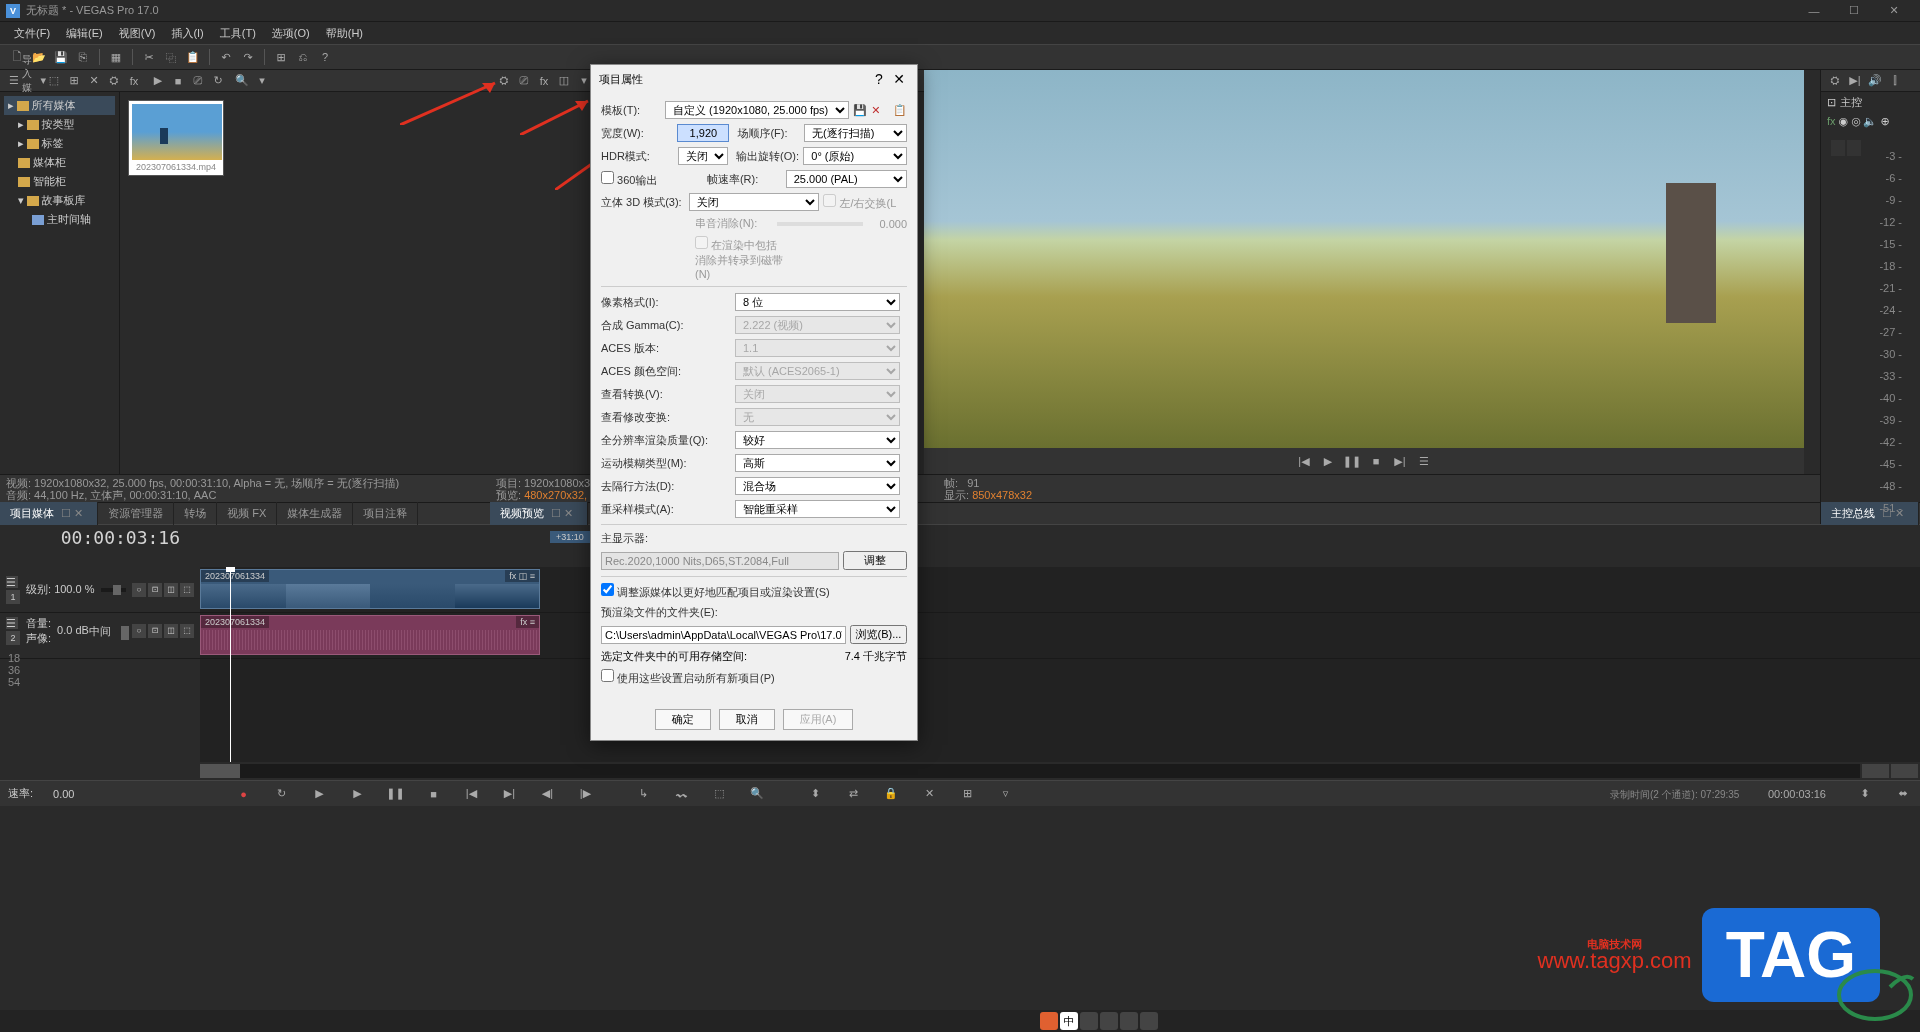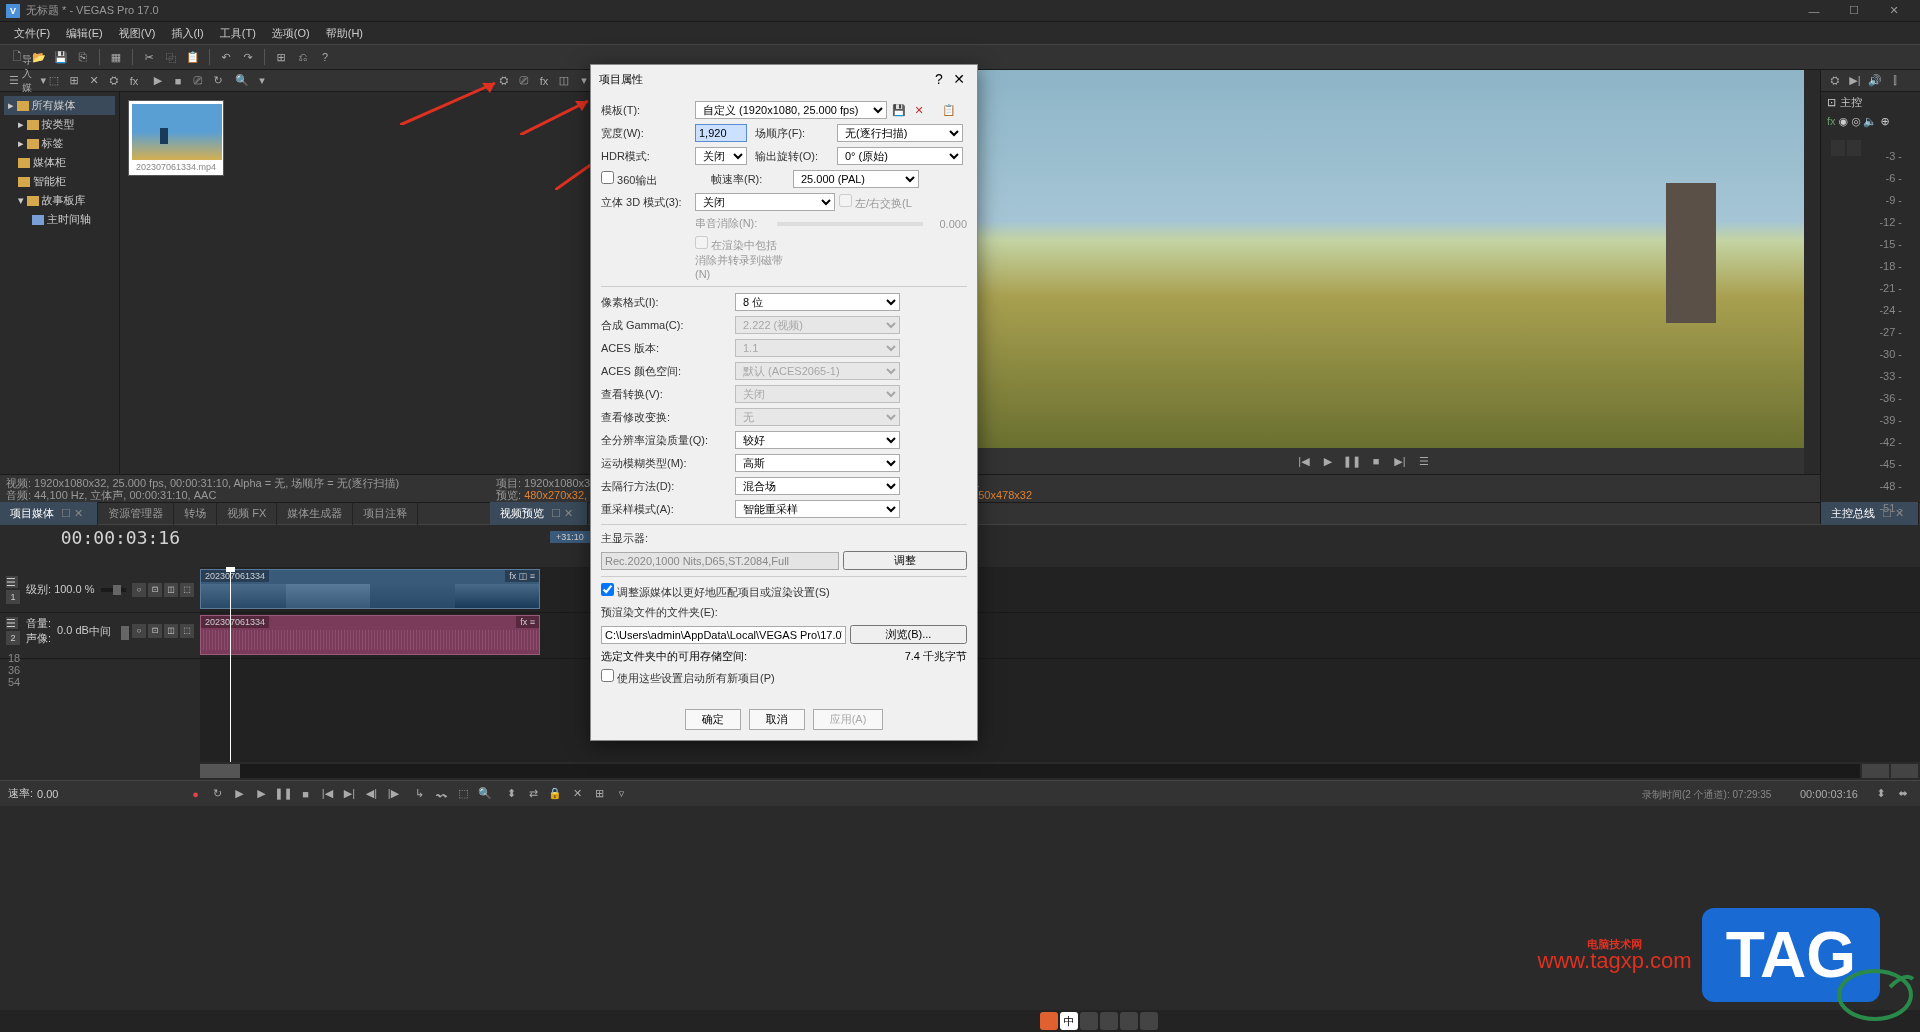--- a/index.html
+++ b/index.html
@@ -88,38 +88,38 @@
 .clip-v { position: absolute; top: 2px; height: 40px; background: #3a5a7a; border: 1px solid #5a7a9a; overflow: hidden; }
 .clip-a { position: absolute; top: 2px; height: 40px; background: #7a3a5a; border: 1px solid #9a5a7a; }
 .clip-label { font-size: 9px; padding: 1px 4px; background: rgba(0,0,0,0.3); color: #ccc; }
 .wave { height: 20px; background: repeating-linear-gradient(90deg, #9a5a7a 0, #9a5a7a 1px, transparent 1px, transparent 3px); margin: 2px; opacity: 0.6; }
 
 
 .bottom-tl-bar { height: 18px; background: #2a2a2a; display: flex; }
 .scroll-track { flex: 1; background: #1a1a1a; position: relative; margin: 2px 0 2px 200px; }
 .scroll-thumb { position: absolute; left: 0; width: 40px; height: 100%; background: #555; }
 
-.footer { height: 26px; background: #333; display: flex; align-items: center; padding: 0 8px; gap: 4px; border-top: 1px solid #444; }
+.footer { height: 26px; background: #333; display: flex; align-items: center; padding: 0 8px; gap: 20px; border-top: 1px solid #444; }
 .footer .fbtn { width: 18px; height: 18px; color: #aaa; cursor: pointer; display: flex; align-items: center; justify-content: center; }
 .footer .rec { color: #d44; }
 .footer-tc { font-family: monospace; font-size: 14px; color: #aaa; margin-left: auto; margin-right: 10px; }
 
 
-.dialog { position: absolute; left: 590px; top: 64px; width: 388px; background: #f0f0f0; color: #000; border: 1px solid #888; box-shadow: 0 4px 20px rgba(0,0,0,0.5); z-index: 100; }
+.dialog { position: absolute; left: 590px; top: 64px; width: 328px; background: #f0f0f0; color: #000; border: 1px solid #888; box-shadow: 0 4px 20px rgba(0,0,0,0.5); z-index: 100; }
 .dlg-title { height: 28px; display: flex; align-items: center; padding: 0 8px; font-size: 12px; }
 .dlg-title .sp { flex: 1; }
 .dlg-title .dlg-x { width: 20px; text-align: center; cursor: pointer; font-size: 14px; }
 .dlg-tabs { display: flex; border-bottom: 1px solid #ccc; padding: 0 6px; }
 .dlg-tab { padding: 4px 10px; font-size: 11px; cursor: pointer; border: 1px solid transparent; border-bottom: none; }
 .dlg-tab.active { background: #f0f0f0; border-color: #ccc; position: relative; top: 1px; }
 .dlg-body { padding: 8px 10px; }
 .dlg-row { display: flex; align-items: center; margin-bottom: 5px; gap: 4px; font-size: 11px; }
 .dlg-row label { width: 90px; color: #333; }
 .dlg-row input[type=text], .dlg-row select { border: 1px solid #aaa; padding: 1px 3px; font-size: 11px; background: #fff; height: 18px; }
-.dlg-row input.inp-sm { width: 52px; }
+.dlg-row input.inp-sm { width: 52px; text-align: center; }
 .dlg-row select.sel-lg { width: 192px; }
 .dlg-row select.sel-md { width: 126px; }
 .dlg-row select.sel-wide { width: 140px; }
 .dlg-row select[disabled], .dlg-row input[disabled] { background: #e4e4e4; color: #888; }
 .dlg-row .lbl2 { width: 78px; }
 .dlg-hr { border: none; border-top: 1px solid #ccc; margin: 6px 0; }
 .dlg-row .muted { color: #999; }
 .dlg-ico { width: 16px; height: 16px; cursor: pointer; display: inline-flex; align-items: center; justify-content: center; }
 .dlg-foot { display: flex; justify-content: center; gap: 8px; padding: 10px; }
 .dlg-foot button { padding: 2px 16px; font-size: 11px; border: 1px solid #aaa; background: #f8f8f8; cursor: pointer; }
@@ -311,21 +311,21 @@
           <div>-6 -</div>
           <div>-9 -</div>
         <div>-12 -</div>
           <div>-15 -</div>
           <div>-18 -</div>
         <div>-21 -</div>
           <div>-24 -</div>
           <div>-27 -</div>
         <div>-30 -</div>
           <div>-33 -</div>
-          <div>-36 -</div>
+          <div>-40 -</div>
         <div>-39 -</div>
           <div>-42 -</div>
           <div>-45 -</div>
         <div>-48 -</div>
           <div>-51 -</div>
       </div>
     </div>
     <div style="height:26px"></div>
     <div class="tab-row">
       <div class="tab active"><span>主控总线</span> <span class="tab-x">☐ ✕</span></div>

